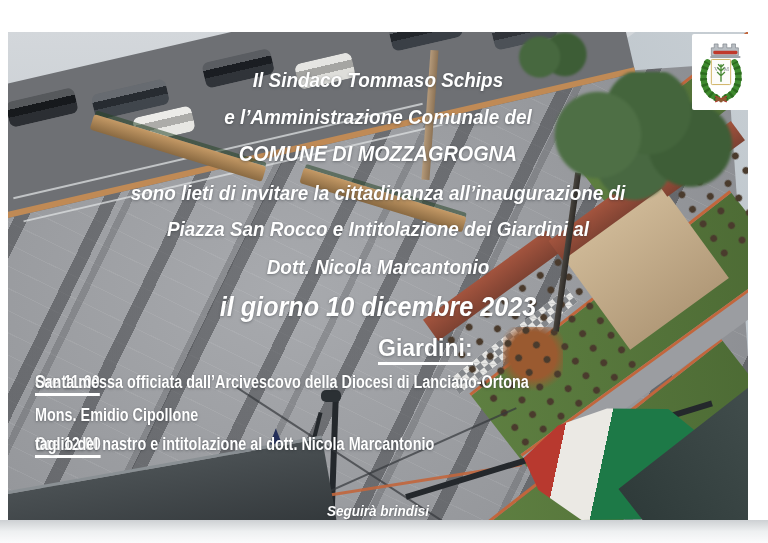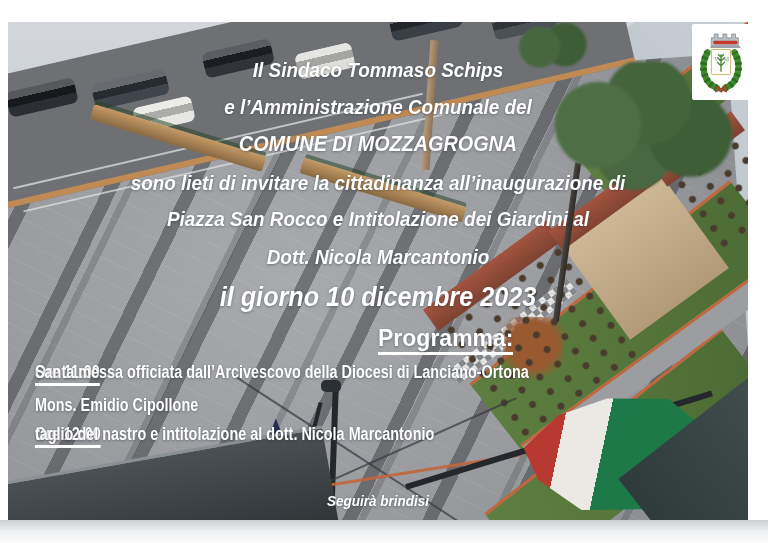--- a/index.html
+++ b/index.html
@@ -1,18 +1,18 @@
 <!DOCTYPE html>
 <html><head>
 <meta charset="utf-8">
 <style>
   html,body{margin:0;padding:0;background:#ffffff;}
   body{width:768px;height:543px;position:relative;overflow:hidden;
        font-family:"Liberation Sans",sans-serif;}
-  .photo{position:absolute;left:8px;top:22px;width:740px;height:498px;overflow:hidden;
+  .photo{position:absolute;left:8px;top:32px;width:740px;height:498px;overflow:hidden;
          background:linear-gradient(180deg,#d3d7db 0%,#c2c8cd 45%,#b6bdc4 100%);}
   .photo *{position:absolute;}
   
   .cloud{left:120px;top:20px;width:460px;height:130px;border-radius:50%;
          background:radial-gradient(ellipse at 50% 50%,rgba(138,147,156,.55),rgba(138,147,156,0) 70%);}
   .valley{left:58%;top:2%;width:70%;height:92%;transform:rotate(-36deg);
           background:linear-gradient(90deg,#a9b2ba 0%,#bfc7cd 55%,#ccd2d7 100%);}
   
   .pavement{left:-12%;top:12%;width:112%;height:112%;transform:rotate(-4deg);
     background:
@@ -159,21 +159,21 @@
 
   <div class="txt it cx" style="top:36px;font-size:21px;">Il Sindaco Tommaso Schips</div>
   <div class="txt it cx" style="top:73px;font-size:21px;">e l’Amministrazione Comunale del</div>
   <div class="txt it cx" style="top:109px;font-size:22px;">COMUNE DI MOZZAGROGNA</div>
   <div class="txt it cx" style="top:149px;font-size:21px;">sono lieti di invitare la cittadinanza all’inaugurazione di</div>
   <div class="txt it cx" style="top:185px;font-size:21px;">Piazza San Rocco e Intitolazione dei Giardini al</div>
   <div class="txt it cx" style="top:223px;font-size:21px;">Dott. Nicola Marcantonio</div>
   <div class="txt it cx" style="top:259px;font-size:28px;">il giorno 10 dicembre 2023</div>
 
   <div class="txt" style="top:303px;font-size:23px;">
-    <span class="u">Programma:</span>
+    <span class="u">Giardini:</span>
   </div>
 
   <div class="txt left cxl" style="top:340px;font-size:18px;">
     <span class="u">Ore 11:00</span>
       <span> Santa messa officiata dall’Arcivescovo della Diocesi di Lanciano-Ortona</span>
   </div>
   <div class="txt left cxl" style="top:373px;font-size:18px;">Mons. Emidio Cipollone</div>
   <div class="txt left cxl" style="top:402px;font-size:18px;">
     <span class="u">Ore 12:00</span>
       <span> taglio del nastro e intitolazione al dott. Nicola Marcantonio</span>

